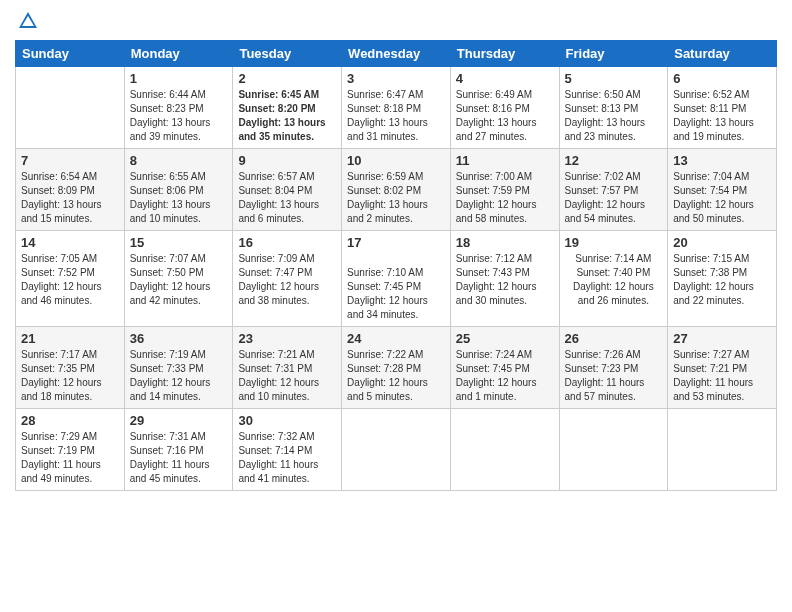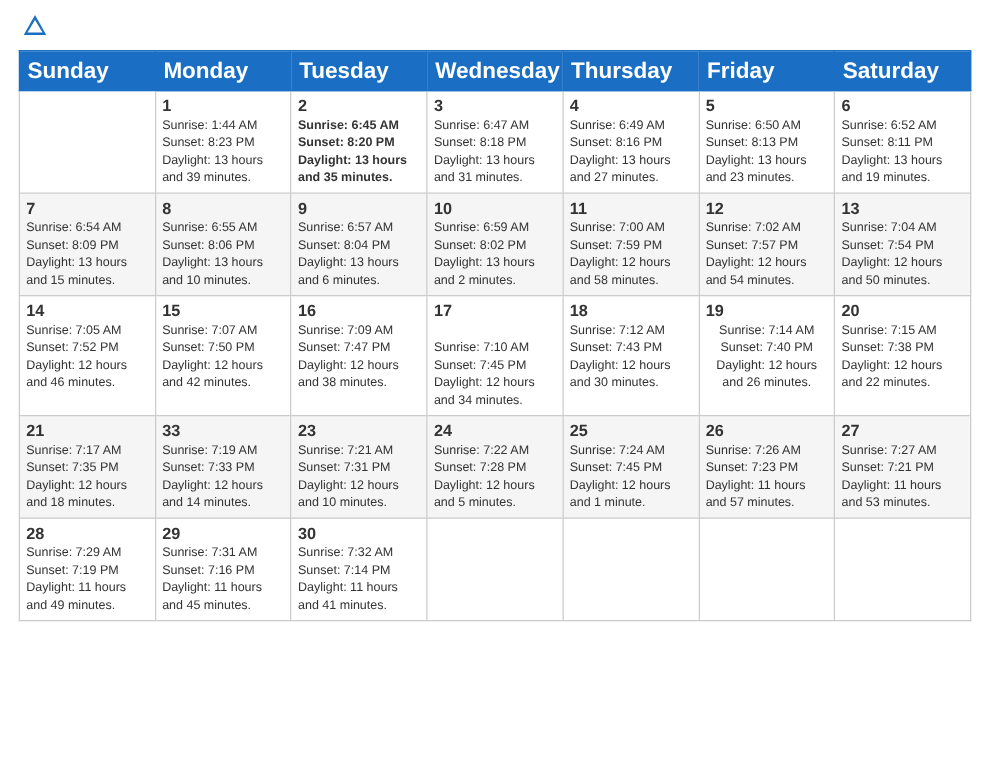--- a/index.html
+++ b/index.html
@@ -47,21 +47,21 @@
     table {
       width: 100%;
       border-collapse: collapse;
       table-layout: fixed;
     }
     thead th {
       background-color: #1a6fc4;
       color: white;
       text-align: left;
       padding: 5px 6px;
-      font-size: 18px;
+      font-size: 13px;
       font-weight: bold;
       border: 1px solid #1a6fc4;
     }
     tbody td {
       vertical-align: top;
       border: 1px solid #ccc;
       padding: 4px 5px;
       font-size: 10.5px;
       color: #333;
       height: 82px;
@@ -123,21 +123,21 @@
           <th>Thursday</th>
           <th>Friday</th>
           <th>Saturday</th>
         </tr>
     </thead>
     <tbody id="calendar-body">
     <tr>
           <td class="empty-cell"></td>
           <td>
             <span class="day-number">1</span>
-            <div class="day-info" style="white-space: pre-line;">Sunrise: 1:44 AM
+            <div class="day-info" style="white-space: pre-line;">Sunrise: 6:44 AM
 Sunset: 8:23 PM
 Daylight: 13 hours
 and 39 minutes.</div>
           </td>
           <td>
             <span class="day-number">2</span>
             <div class="day-info" style="white-space: pre-line; font-weight: bold;">Sunrise: 6:45 AM
 Sunset: 8:20 PM
 Daylight: 13 hours
 and 35 minutes.</div>
@@ -275,21 +275,21 @@
         </tr>
         <tr>
           <td>
             <span class="day-number">21</span>
             <div class="day-info" style="white-space: pre-line;">Sunrise: 7:17 AM
 Sunset: 7:35 PM
 Daylight: 12 hours
 and 18 minutes.</div>
           </td>
           <td>
-            <span class="day-number">33</span>
+            <span class="day-number">36</span>
             <div class="day-info" style="white-space: pre-line;">Sunrise: 7:19 AM
 Sunset: 7:33 PM
 Daylight: 12 hours
 and 14 minutes.</div>
           </td>
           <td>
             <span class="day-number">23</span>
             <div class="day-info" style="white-space: pre-line;">Sunrise: 7:21 AM
 Sunset: 7:31 PM
 Daylight: 12 hours

